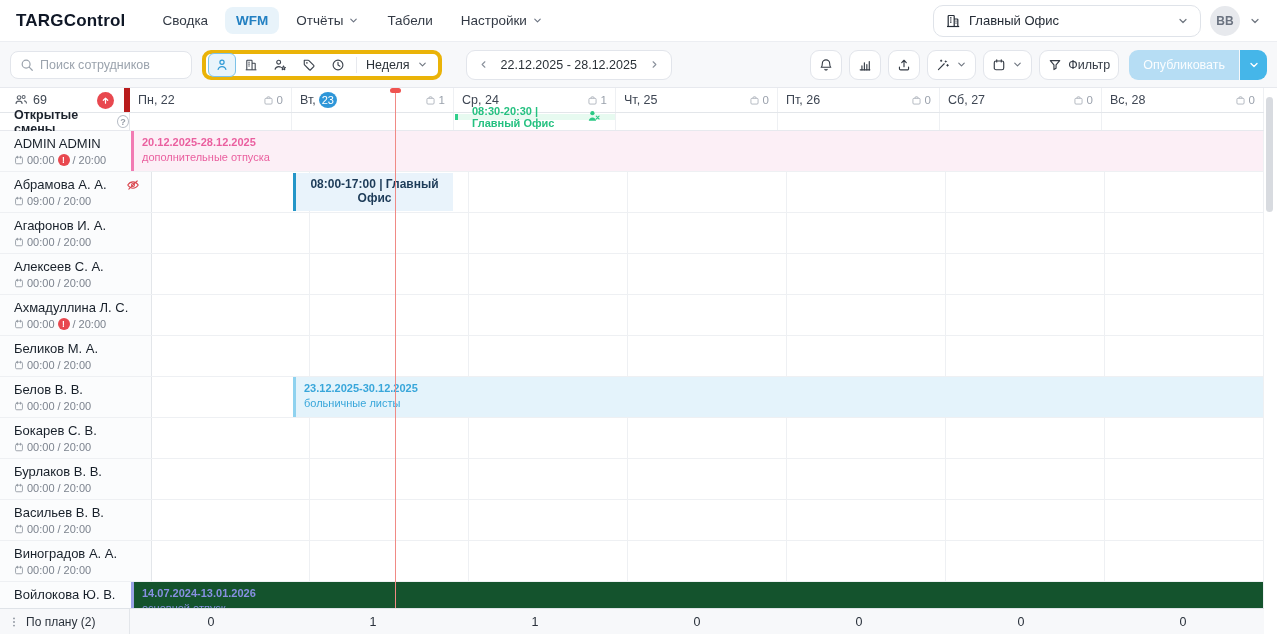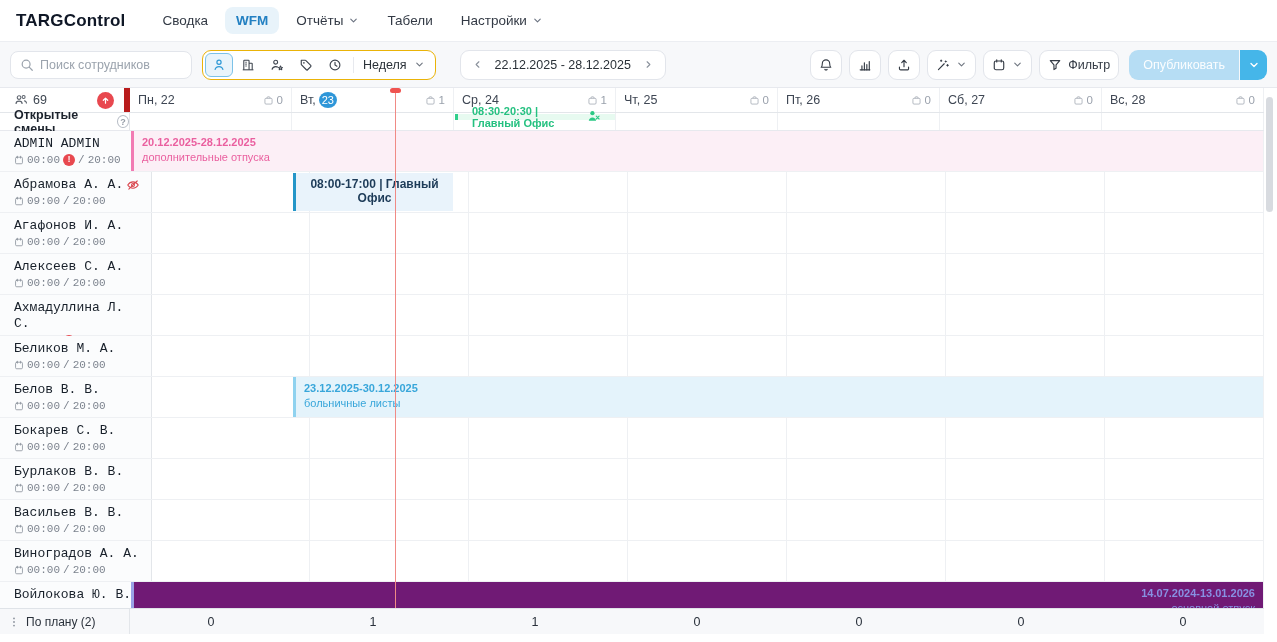--- a/index.html
+++ b/index.html
@@ -28,21 +28,21 @@
   .gray { color:#6f7680; }
 
   
   .toolbar { height:46px; background:#f7f8fa; border-bottom:1px solid #e7e9ee;
              display:flex; align-items:center; padding:0 10px; gap:10px; }
   .search { width:182px; height:28px; background:#fff; border:1px solid #e2e5eb; border-radius:8px;
             display:flex; align-items:center; gap:6px; padding:0 9px; color:#9ba3ad; }
   .search input { border:none; outline:none; font-size:12.5px; width:100%; background:transparent;
                   color:#333a45; font-family:"Liberation Sans",sans-serif; }
   .search input::placeholder { color:#9ba3ad; }
-  .seg { height:30px; background:#fff; border:1px solid #eab308; border-radius:9px;
+  .seg { height:30px; background:#fff; border:4px solid #eab308; border-radius:9px;
          display:flex; align-items:center; padding:2px; gap:1px; }
   .seg-btn { width:28px; height:24px; display:flex; align-items:center; justify-content:center;
              color:#3c434d; border-radius:6px; cursor:pointer; }
   .seg-btn.active { border:1px solid #7cc2e8; background:#e9f4fb; color:#2f9ad6; }
   .seg-divider { width:1px; height:16px; background:#e7e9ee; margin:0 3px; }
   .seg-view { display:flex; align-items:center; gap:7px; font-size:12.5px; color:#2a3138;
               padding:0 8px 0 5px; cursor:pointer; }
   .datenav { height:30px; background:#fff; border:1px solid #e2e5eb; border-radius:9px;
              display:flex; align-items:center; gap:12px; padding:0 11px; font-size:12.5px;
              color:#2a3138; margin-left:14px; }
@@ -83,36 +83,36 @@
            font-size:9px; font-weight:700; display:inline-flex; align-items:center;
            justify-content:center; cursor:pointer; }
   .open-chip { position:absolute; top:1px; bottom:10px; background:#e7faf0; border-left:3px solid #30cf8b;
                color:#25c180; font-size:11px; font-weight:600; display:flex; align-items:center;
                gap:5px; padding:0 14px; cursor:pointer; }
   .open-chip .px { margin-left:auto; color:#2bc985; }
 
   .rows { position:relative; height:477px; overflow:hidden; }
   .erow { display:flex; height:41px; border-bottom:1px solid #eef0f3; position:relative; }
   .ecell-left { width:154px; border-right:1px solid #e3e6ea; background:#fbfcfd;
-                padding:5px 8px 0 14px; cursor:pointer;font-family:Liberation Mono, monospace; }
+                padding:5px 8px 0 14px; cursor:pointer; }
   .ename { display:flex; align-items:center; font-size:13px; font-weight:500; color:#18202a;
            line-height:1.25; }
   .ename .eye { margin-left:auto; margin-right:3px; color:#d9464e; display:flex; }
   .ehours { display:flex; align-items:center; gap:3px; font-size:11px; color:#7c838e; margin-top:2px; }
   .ehours svg { color:#8a919b; }
   .warn { width:12px; height:12px; border-radius:50%; background:#e8484f; color:#fff; font-size:8.5px;
           font-weight:700; display:inline-flex; align-items:center; justify-content:center; }
   .dcell { width:162px; border-right:1px solid #eef0f3; cursor:pointer; }
 
   .band { position:absolute; top:0; bottom:0; border-left:3px solid; padding:4px 8px;
           font-size:11px; line-height:1.35; overflow:hidden; cursor:pointer; }
   .band .dates { font-weight:700; }
   .band.pink { background:#fceff6; border-color:#f27ab3; color:#ea5f9f; }
   .band.sick { background:#e4f3fb; border-color:#8fd2ef; color:#38a6da; }
-  .band.vac  { background:#701a75; border-color:#9aa2e6; color:#8790e2;text-align:right; }
+  .band.vac  { background:#14532d; border-color:#9aa2e6; color:#8790e2; }
   .shift-chip { position:absolute; top:1px; bottom:1px; background:#e9f3fb; border-left:3px solid #2496c8;
                 color:#1d3b58; font-size:12px; font-weight:600; padding:4px 8px; cursor:pointer; }
 
   .summary { display:flex; height:26px; border-top:1px solid #dfe3e8; background:#f7f8fa; }
   .sum-left { width:130px; display:flex; align-items:center; gap:6px; padding-left:8px;
               font-size:12px; color:#2a313b; border-right:1px solid #e3e6ea; cursor:pointer; }
   .sum-left .dots { color:#8a919c; display:flex; }
   .sum-cell { width:162px; display:flex; align-items:center; justify-content:center;
               font-size:12.5px; color:#2a313b; }
 
@@ -148,20 +148,44 @@
       </div>
       <div class="nav-item">
         <span>Настройки</span>
         <span class="chev ic">
           <svg viewBox="0 0 16 16" fill="none" stroke="currentColor" stroke-width="1.6" stroke-linecap="round" stroke-linejoin="round">
             <path d="M4 6l4 4 4-4"></path>
           </svg>
         </span>
       </div>
     </div>
+  <div class="nav-right">
+    <div class="office-select">
+      <span class="ic i16">
+        <svg viewBox="0 0 16 16" fill="none" stroke="currentColor" stroke-width="1.2">
+            <path d="M3.2 13.5V3.2a.7.7 0 0 1 .7-.7h4.6a.7.7 0 0 1 .7.7v10.3"></path>
+            <path d="M9.2 6h2.9a.7.7 0 0 1 .7.7v6.8"></path>
+            <path d="M2 13.5h12.2"></path>
+            <path d="M5 4.8h1.5M5 7h1.5M5 9.2h1.5M10.5 8.2h1M10.5 10.2h1"></path>
+          </svg>
+      </span>
+      <span>Главный Офис</span>
+      <span class="spacer ic i12 gray">
+        <svg viewBox="0 0 16 16" fill="none" stroke="currentColor" stroke-width="1.6" stroke-linecap="round" stroke-linejoin="round">
+            <path d="M4 6l4 4 4-4"></path>
+          </svg>
+      </span>
+    </div>
+    <div class="avatar">BB</div>
+    <span class="ic i12 gray">
+      <svg viewBox="0 0 16 16" fill="none" stroke="currentColor" stroke-width="1.6" stroke-linecap="round" stroke-linejoin="round">
+          <path d="M4 6l4 4 4-4"></path>
+        </svg>
+    </span>
+  </div>
 </div>
 
 <div class="toolbar">
   <label class="search">
     <span class="ic i14">
       <svg viewBox="0 0 16 16" fill="none" stroke="currentColor" stroke-width="1.4" stroke-linecap="round">
           <circle cx="7" cy="7" r="4.5"></circle>
           <path d="M10.5 10.5L14 14"></path>
         </svg>
     </span>

